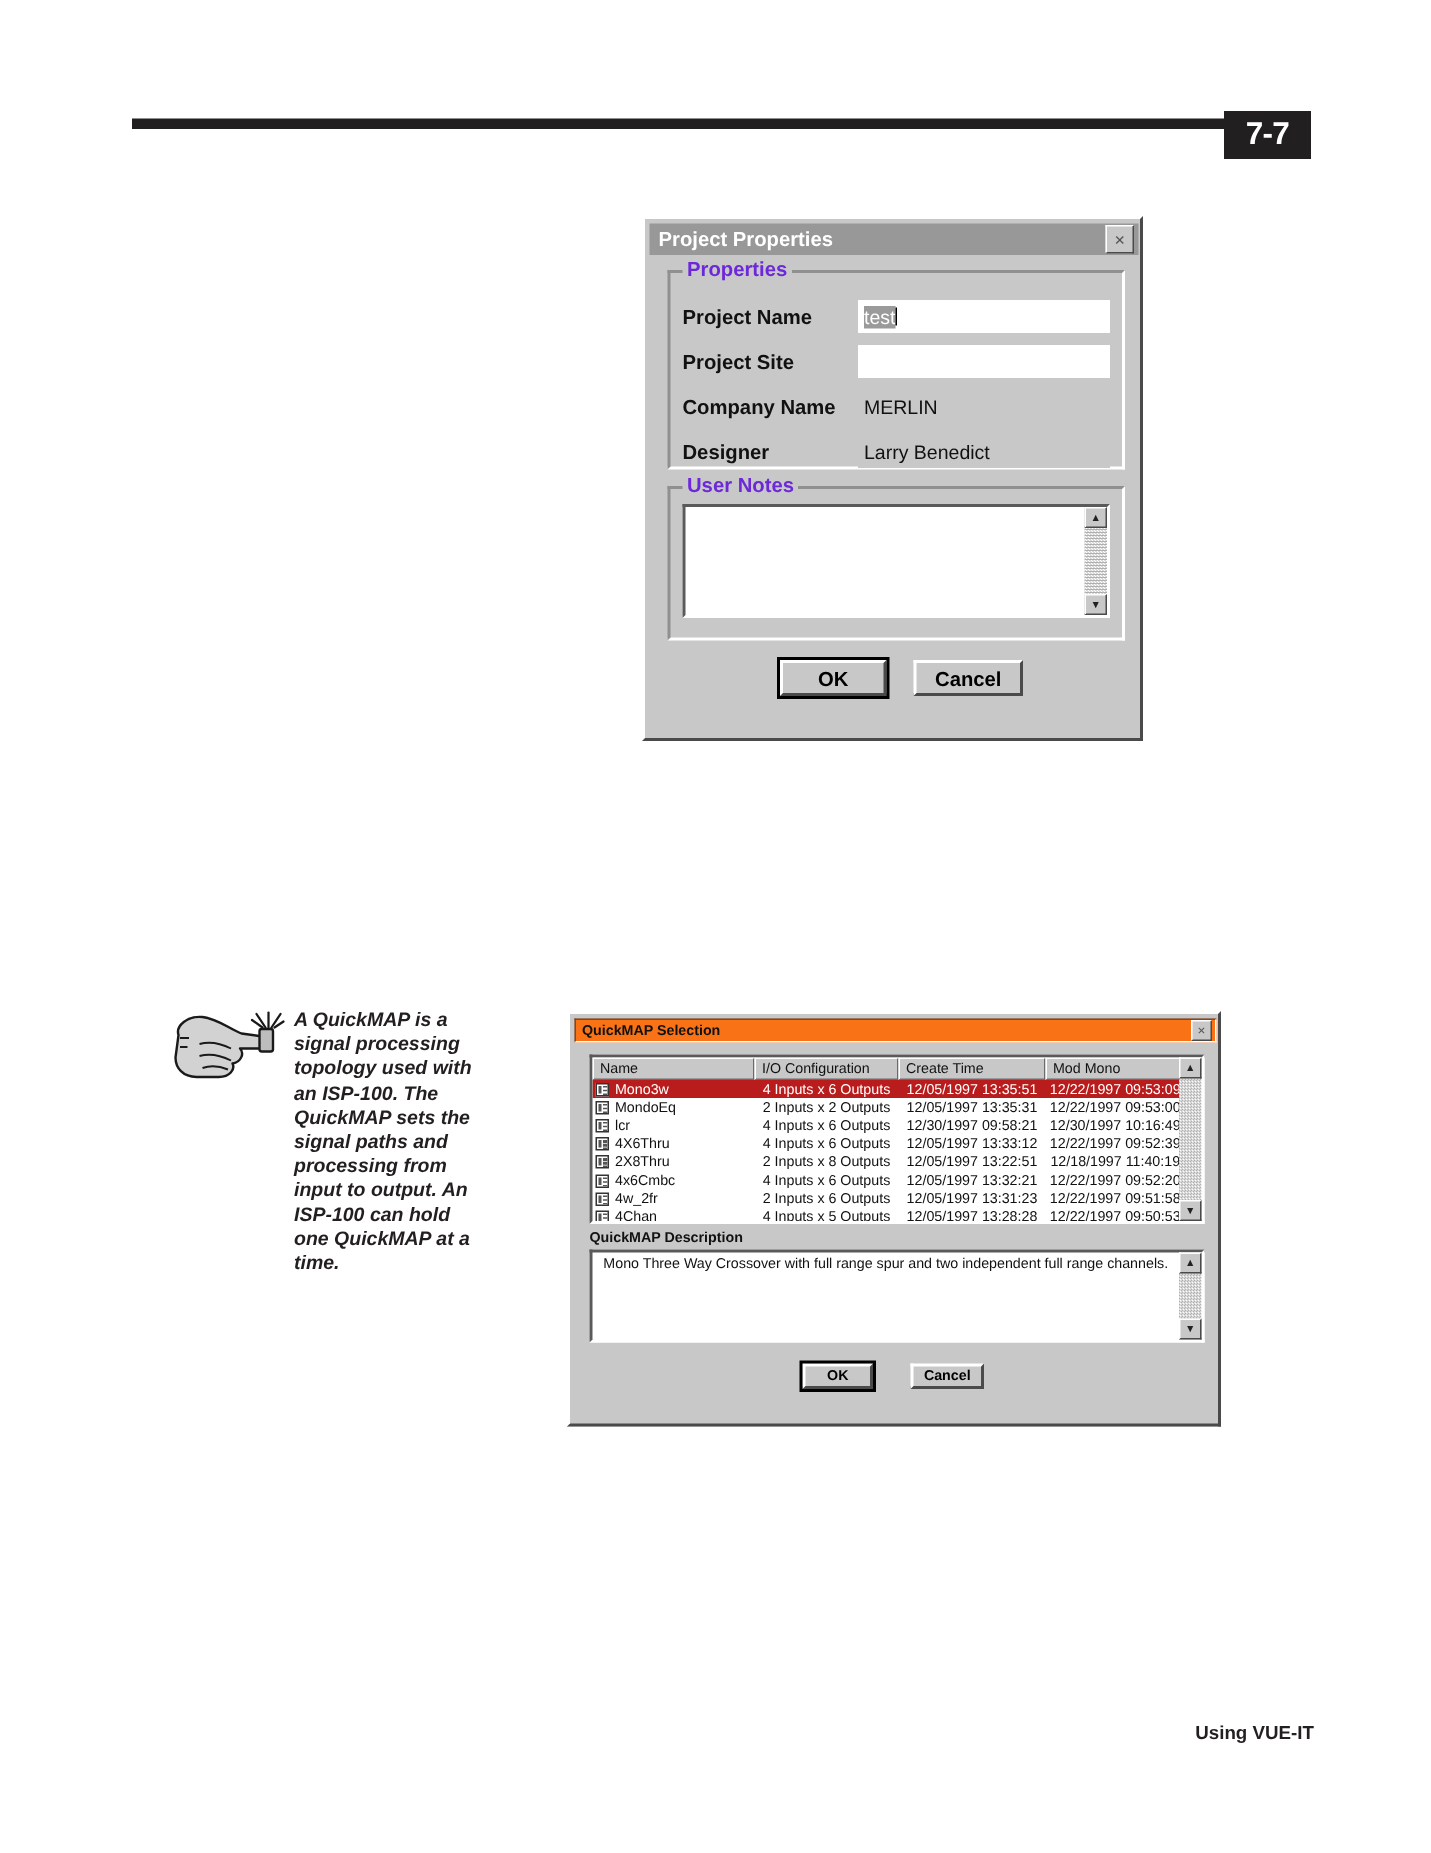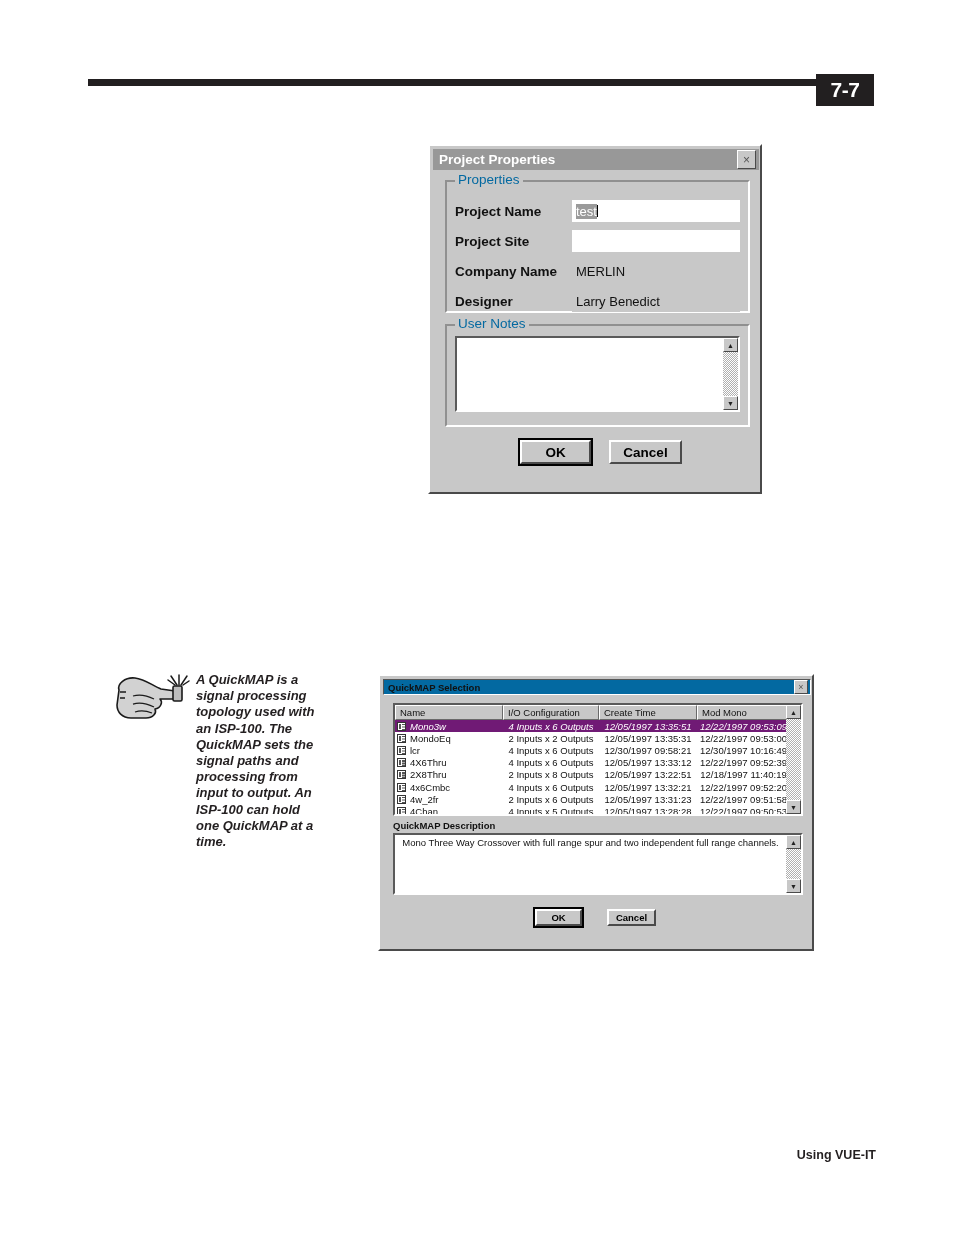--- a/index.html
+++ b/index.html
@@ -105,22 +105,22 @@
 
   .group-box {
     position: absolute;
     border: 2px solid;
     border-color: #909090 #ffffff #ffffff #909090;
     box-sizing: border-box;
   }
   .group-label {
     position: absolute;
     background: #c8c8c8;
-    font-weight: normal;
-    color: #0369a1;
+    font-weight: bold;
+    color: #6d28d9;
     padding: 0 3px;
     white-space: nowrap;
   }
 
   .field-label {
     position: absolute;
     font-weight: bold;
     color: #111;
     white-space: nowrap;
   }
@@ -233,21 +233,21 @@
 
   
   #dlg-quickmap {
     left: 378px; top: 674px;
     width: 436px; height: 277px;
   }
   #qm-titlebar {
     position: absolute;
     left: 3px; top: 3px;
     width: 428px; height: 16px;
-    background: #0369a1;
+    background: #f97316;
     color: #111;
     padding: 0 2px 0 4px;
     font-size: 9.5px;
   }
   #qm-close {
     width: 12px; height: 12px;
     font-size: 9px;
     font-weight: normal;
   }
 
@@ -284,21 +284,21 @@
     white-space: nowrap;
     overflow: hidden;
   }
   .qm-row {
     display: flex;
     height: 12.2px;
     align-items: center;
     font-size: 9.5px;
     color: #111;
   }
-  .qm-row.selected { background: #701a75; color: #ffffff; font-style: italic; }
+  .qm-row.selected { background: #b91c1c; color: #ffffff; }
   .qm-c-name { width: 108px; display: flex; align-items: center; padding-left: 2px; box-sizing: border-box; white-space: nowrap; }
   .qm-c-io   { width: 96px; box-sizing: border-box; white-space: nowrap; }
   .qm-c-ct   { width: 98px; box-sizing: border-box; white-space: nowrap; }
   .qm-c-mt   { width: 93px; box-sizing: border-box; white-space: nowrap; }
 
   .qm-hc-name { width: 108px; }
   .qm-hc-io   { width: 96px; }
   .qm-hc-ct   { width: 98px; }
   .qm-hc-mt   { width: 93px; }
 

